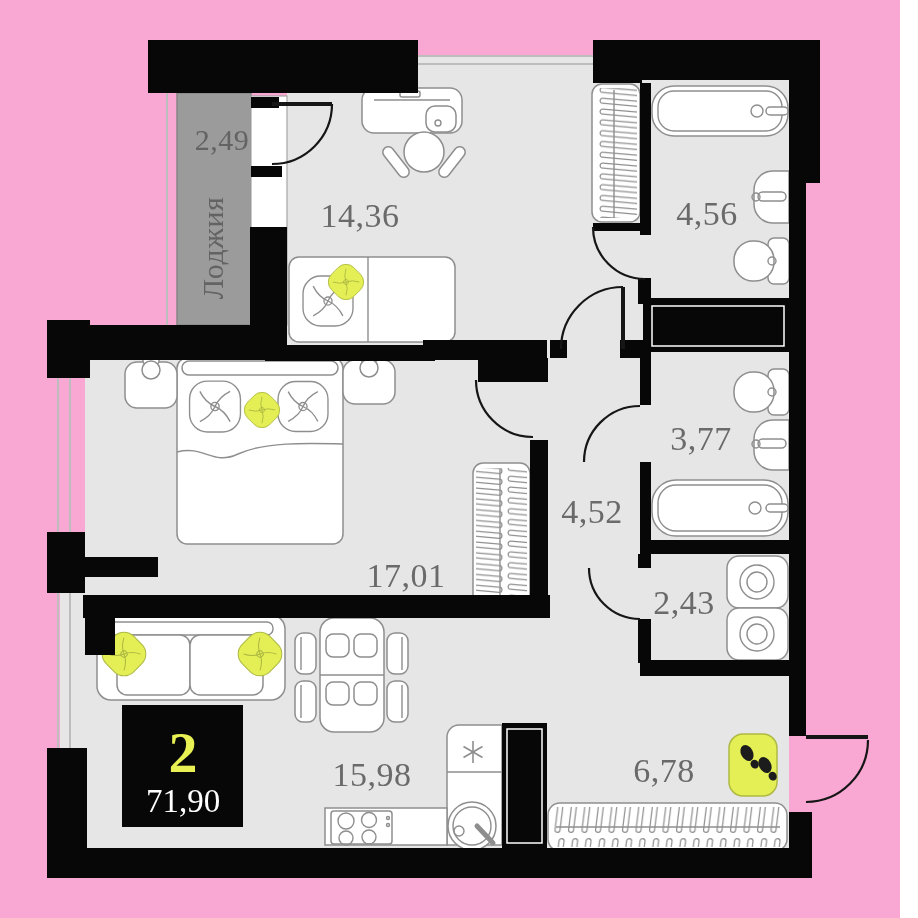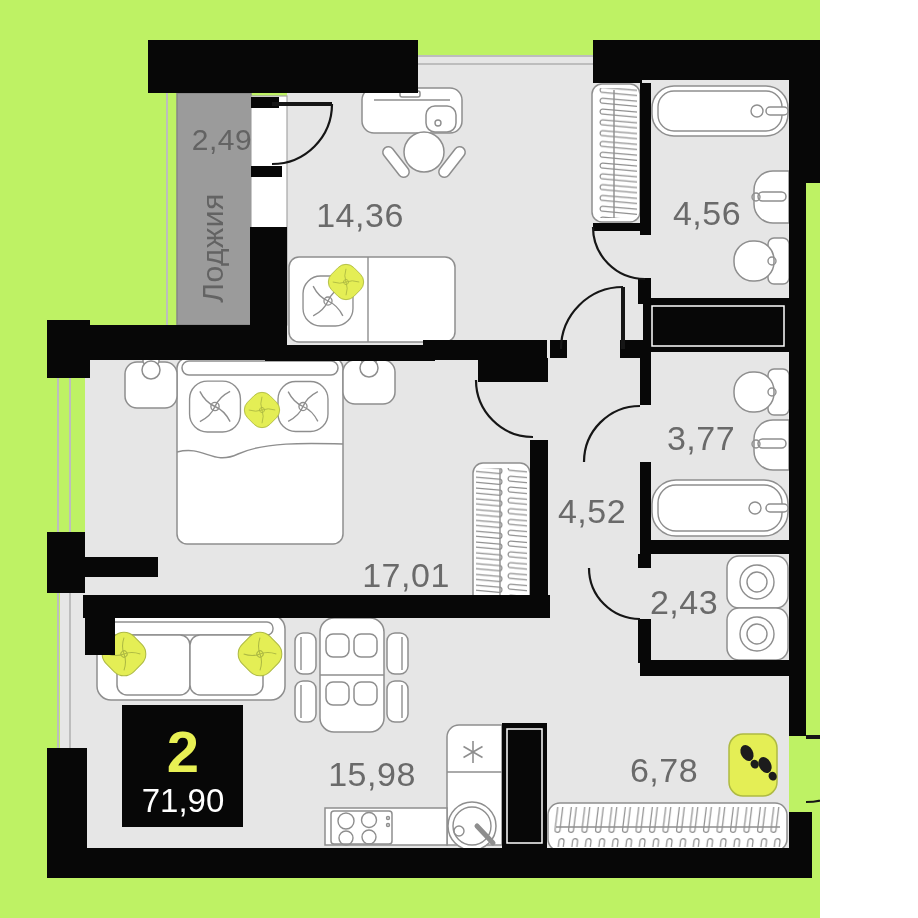--- a/index.html
+++ b/index.html
@@ -1,17 +1,17 @@
 <!DOCTYPE html>
 <html><head>
 <meta charset="utf-8">
 <style>
   html,body{margin:0;padding:0;background:#ffffff;}
-  .stage{position:relative;width:820px;height:918px;background:#bef264;overflow:hidden;
-         font-family:Liberation Sans, sans-serif;}
+  .stage{position:relative;width:900px;height:918px;background:#f9a8d4;overflow:hidden;
+         font-family:Liberation Serif, serif;}
   svg{display:block;}
   .floor{fill:#e6e6e6;}
   .wall{fill:#070707;}
   .furn{fill:#ffffff;stroke:#8e8e8e;stroke-width:1.5;}
   .fline{fill:none;stroke:#8e8e8e;stroke-width:1.4;}
   .door{fill:none;stroke:#161616;stroke-width:2.2;}
   .leaf{stroke:#161616;stroke-width:4;}
   .winline{stroke:#bdbdbd;stroke-width:2;}
   .lbl{font-size:34px;fill:#6a6a6a;text-anchor:middle;letter-spacing:.5px;}
   .lbl-sm{font-size:30px;fill:#636363;text-anchor:middle;letter-spacing:.5px;}

